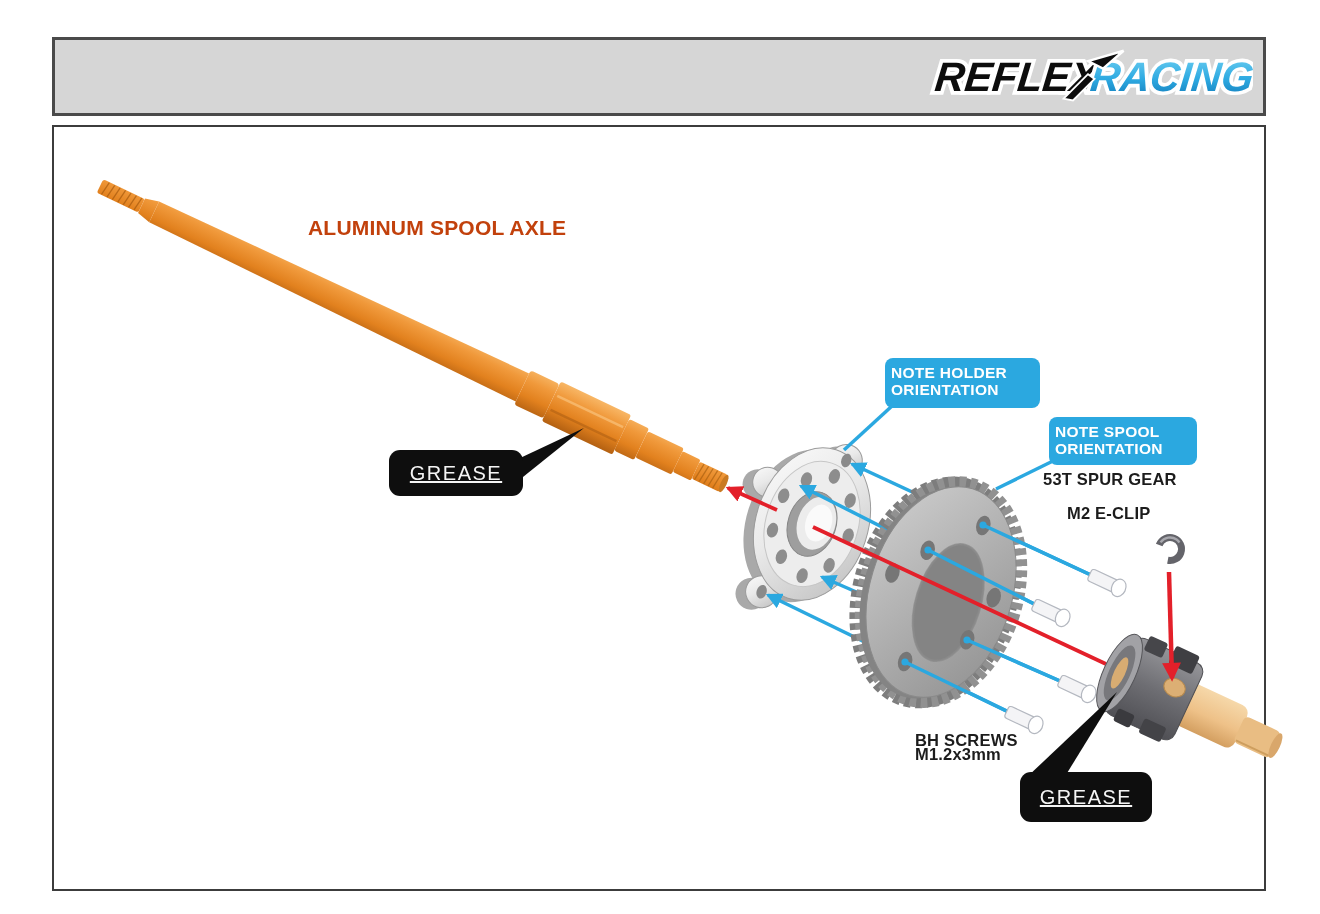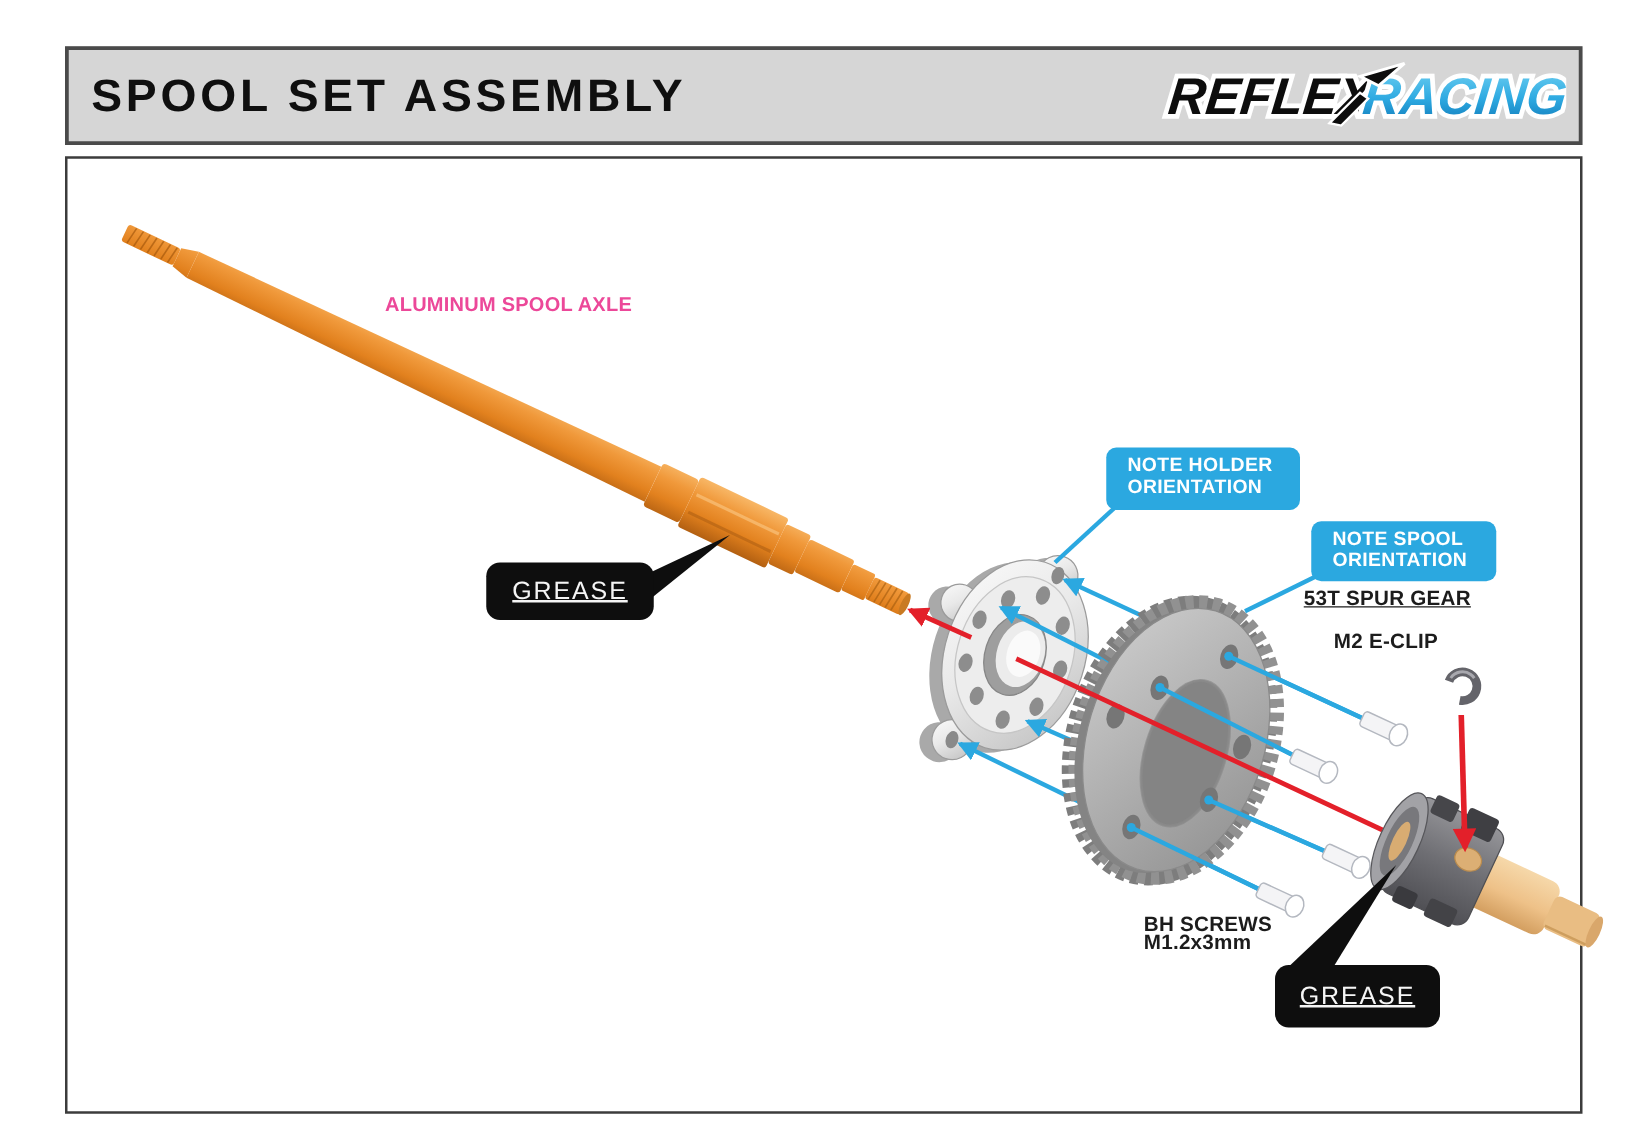--- a/index.html
+++ b/index.html
@@ -22,40 +22,39 @@
     position:absolute; left:52px; top:125px; width:1214px; height:766px;
     background:#ffffff; border:2px solid #3c3c3c;
   }
 
   .diagram-svg { position:absolute; left:0; top:0; width:1320px; height:914px; }
 
   .plabel {
     position:absolute; color:#1c1c1c; font-weight:700; font-size:16.5px;
     white-space:nowrap; letter-spacing:0.2px;
   }
-  .plabel.axle { font-weight:600; font-size:16px; color:#ec4899;margin-top:20px; }
+  .plabel.axle { font-weight:600; font-size:21px; color:#c2410c; }
 
   .note-box {
     position:absolute; background:#2BA8E0; color:#ffffff; border-radius:8px;
-    padding:6px 10px 5px 17px; font-weight:700; font-size:15.5px; line-height:1.12;
+    padding:6px 10px 5px 6px; font-weight:700; font-size:15.5px; line-height:1.12;
     letter-spacing:0.3px; white-space:nowrap;
   }
   .grease-box {
     position:absolute; background:#0e0e0e; color:#f5f5f5; border-radius:11px;
     display:flex; align-items:center; justify-content:center;
     font-size:20px; letter-spacing:1.5px; font-weight:400;text-decoration:underline;
   }
 </style>
 </head>
 <body>
 
 <div class="page">
 
   <div class="header-bar">
-    <div class="hdr-title">SPOOL SET ASSEMBLY</div>
     <svg class="logo-svg" viewBox="0 0 352 58">
       <defs>
         <linearGradient id="racingG" x1="0" y1="0" x2="0" y2="1">
           <stop offset="0" stop-color="#6fd0f2"></stop>
           <stop offset="0.55" stop-color="#2da9e1"></stop>
           <stop offset="1" stop-color="#1079b8"></stop>
         </linearGradient>
       </defs>
       <g font-style="italic" font-weight="bold" font-size="44" font-family="Liberation Sans, DejaVu Sans, sans-serif">
         <g transform="skewX(-6)">
@@ -250,21 +249,21 @@
   <div class="note-box" style="left:885px; top:358px; width:155px; height:50px;">
     <div>NOTE HOLDER</div>
     <div>ORIENTATION</div>
   </div>
 
   <div class="note-box" style="left:1049px; top:417px; width:148px; height:48px;">
     <div>NOTE SPOOL</div>
     <div>ORIENTATION</div>
   </div>
 
-  <div class="plabel" style="left:1043px; top:470px;text-decoration:underline;">53T SPUR GEAR</div>
+  <div class="plabel" style="left:1043px; top:470px;">53T SPUR GEAR</div>
 
   <div class="plabel" style="left:1067px; top:504px;">M2 E-CLIP</div>
 
   <div class="plabel" style="left:915px; top:745px;">M1.2x3mm</div>
   <div class="plabel" style="left:915px; top:731px;">BH SCREWS</div>
 
   <div class="grease-box" style="left:389px; top:450px; width:134px; height:46px;">GREASE</div>
 
   <div class="grease-box" style="left:1020px; top:772px; width:132px; height:50px;">GREASE</div>
 

